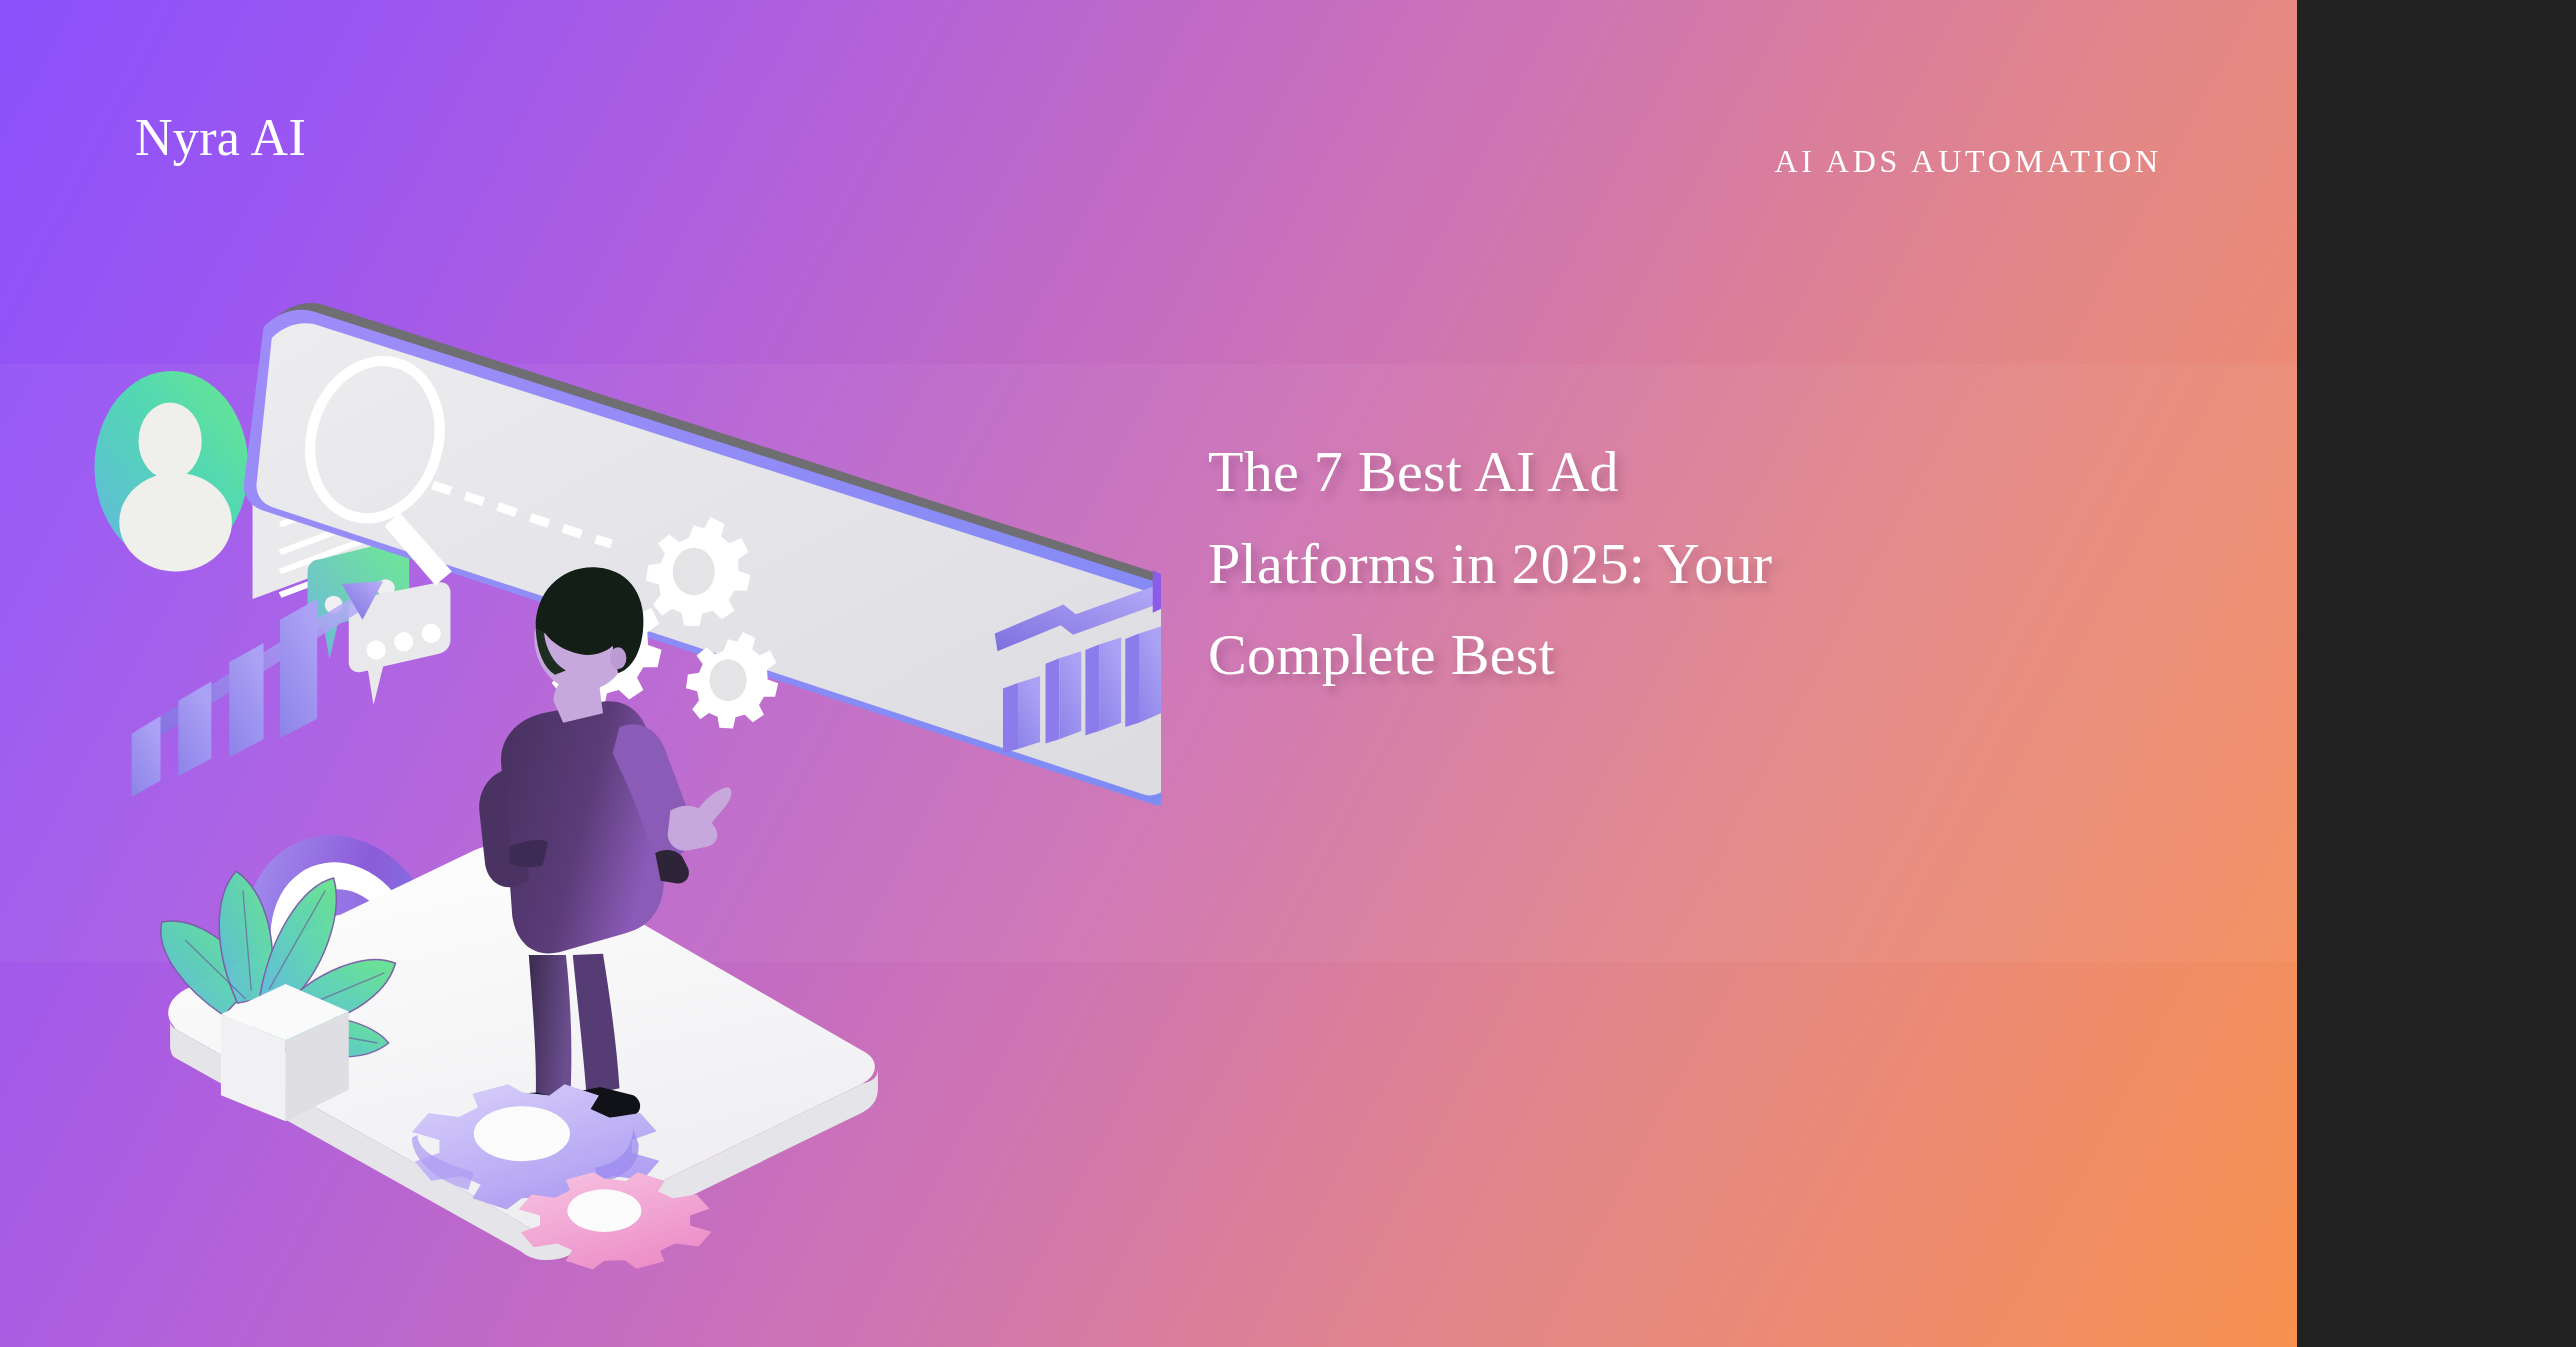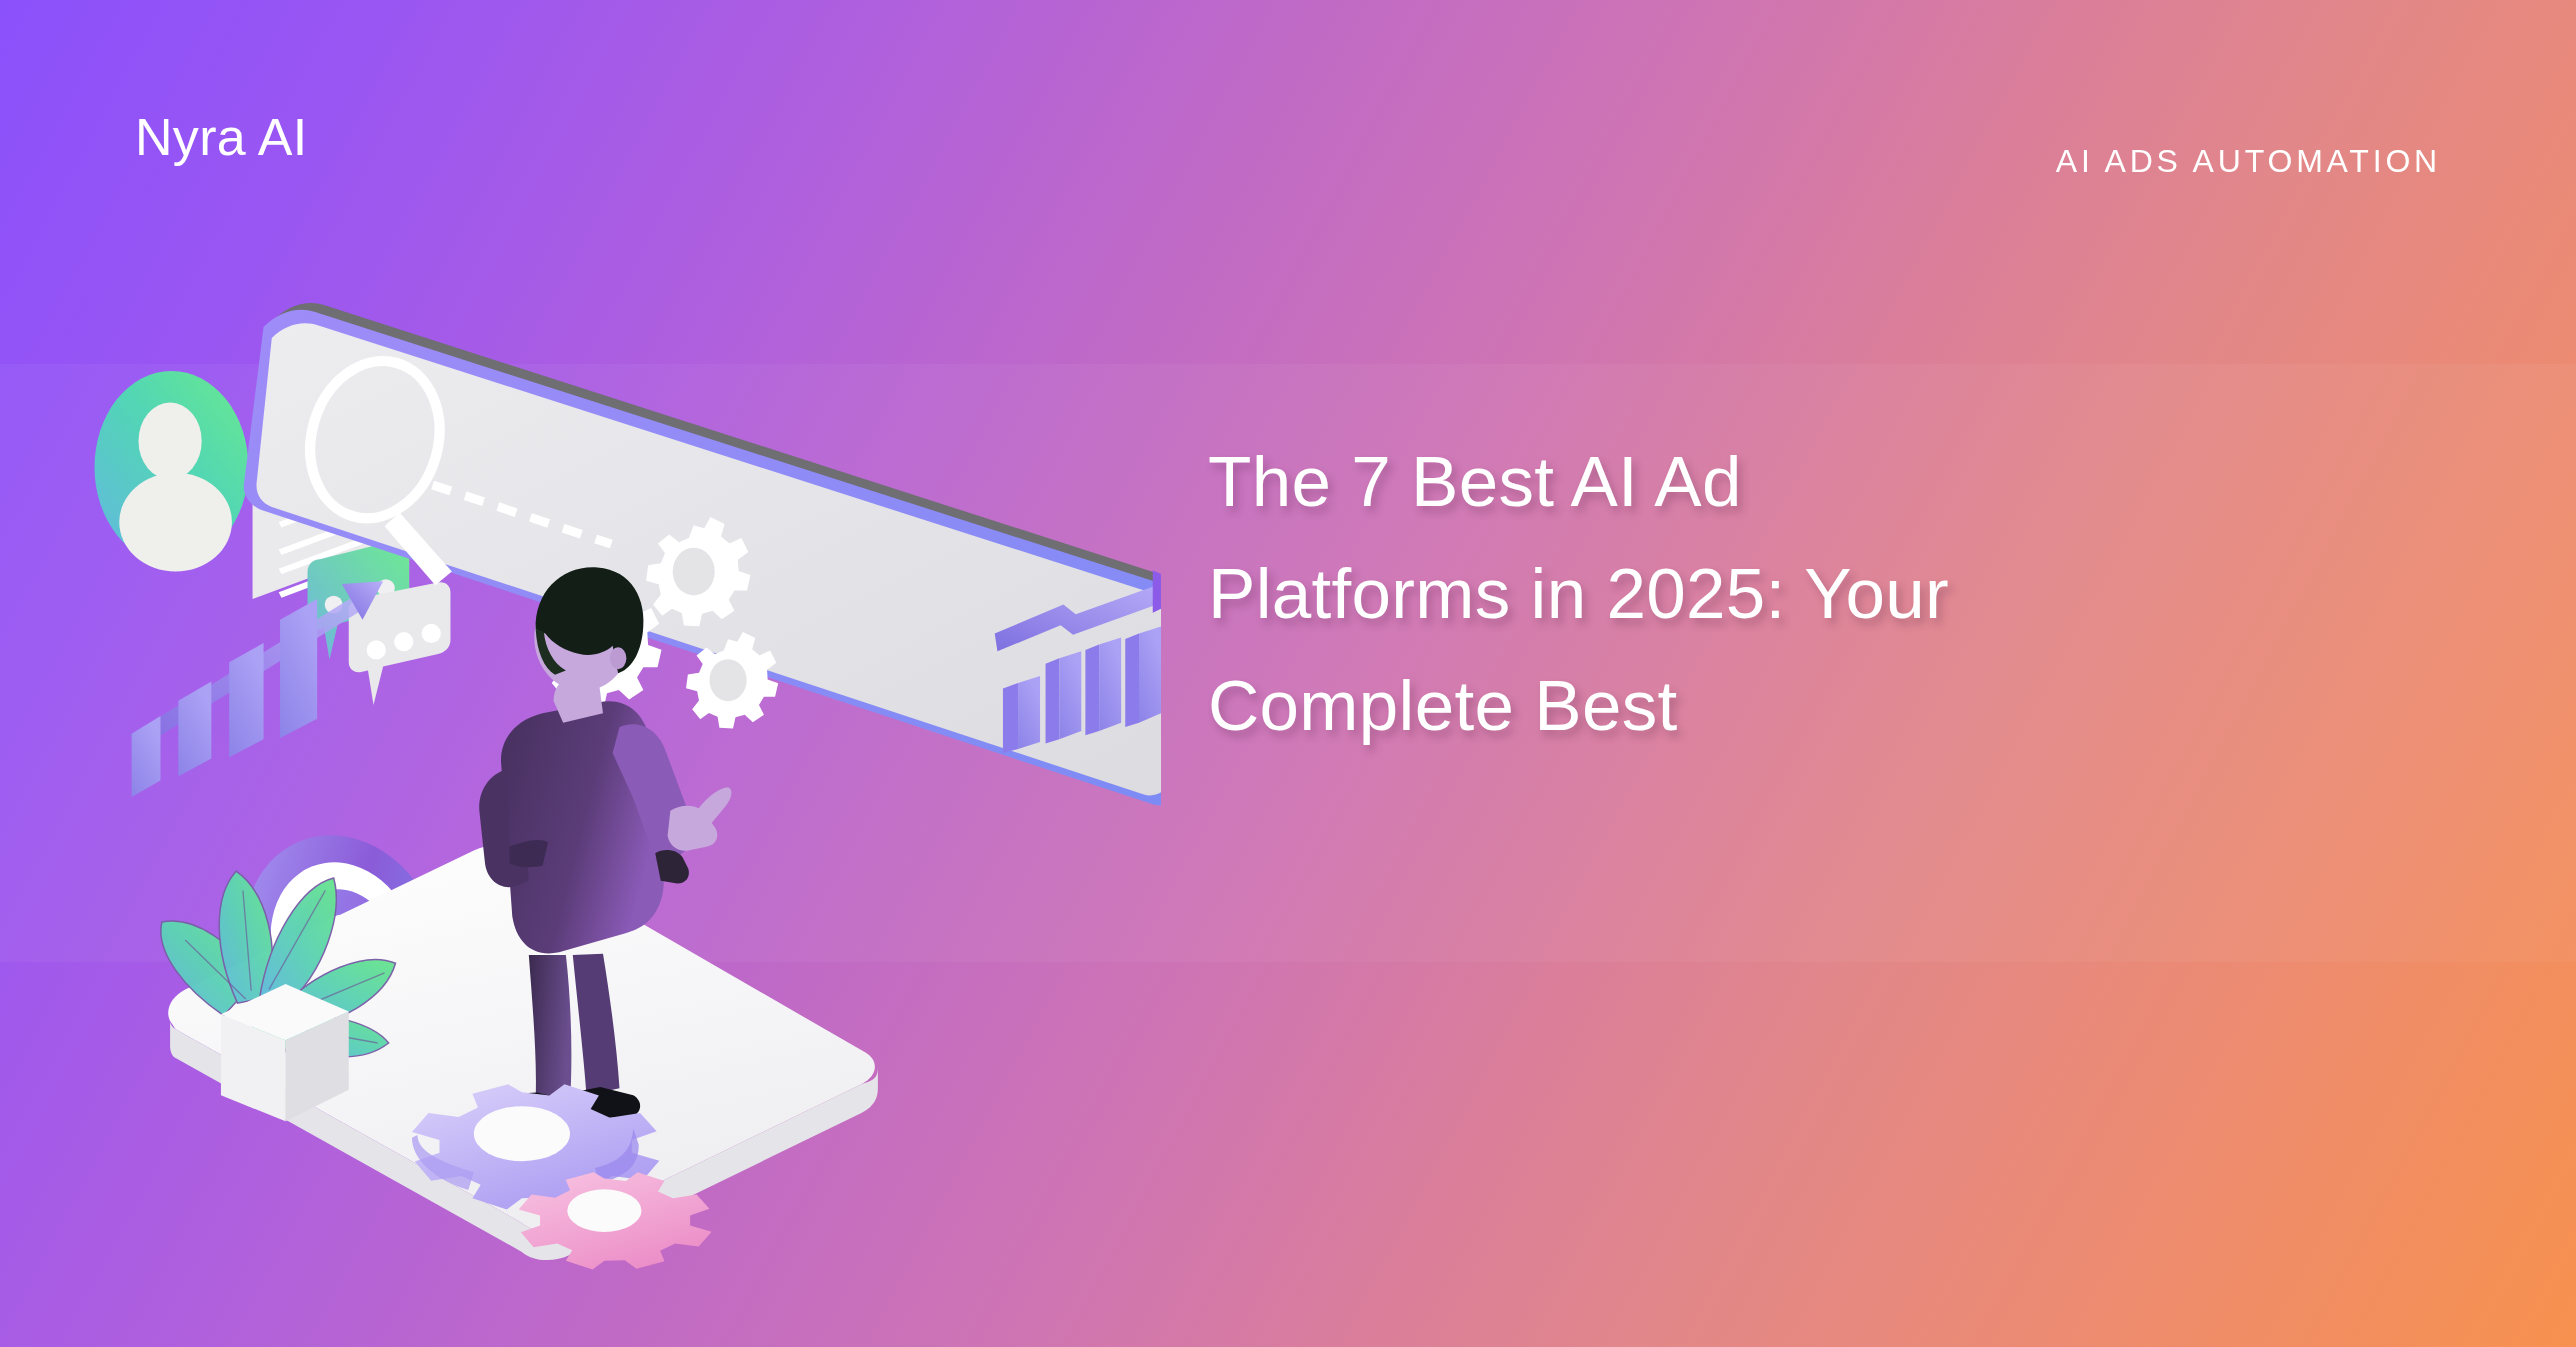--- a/index.html
+++ b/index.html
@@ -2,24 +2,24 @@
 <html style="font-size:11px"><head>
 <meta charset="utf-8">
 <style>
   html, body {
     margin: 0;
     padding: 0;
     background: #222;
   }
   #banner {
     position: relative;
-    width: 2576px;
+    width: 2297px;
     height: 1348px;
     overflow: hidden;
-    font-family: Liberation Sans, sans-serif;
+    font-family: Liberation Serif, serif;
     
     background:
       linear-gradient(118deg,
         #8B51FB 0%,
         #9A56F2 12%,
         #AE5FDF 26%,
         #C06AC6 40%,
         #CE74B4 52%,
         #DA7E9B 63%,
         #E28789 72%,
@@ -61,21 +61,21 @@
     letter-spacing: 3.8px;
     white-space: nowrap;
   }
 
   
   #headline {
     position: absolute;
     left: 1208px;
     top: 426px;
     width: 1291px;
-    font-size: 71px;
+    font-size: 58px;
     font-weight: 300;
     color: #ffffff;
     line-height: 1.58;
     letter-spacing: 0.3px;
     text-shadow: 4.1px 6.2px 9px rgba(90, 35, 70, 0.30);
   }
   #headline .hl-line { display: block; white-space: nowrap; }
 
   
   #illustration {

